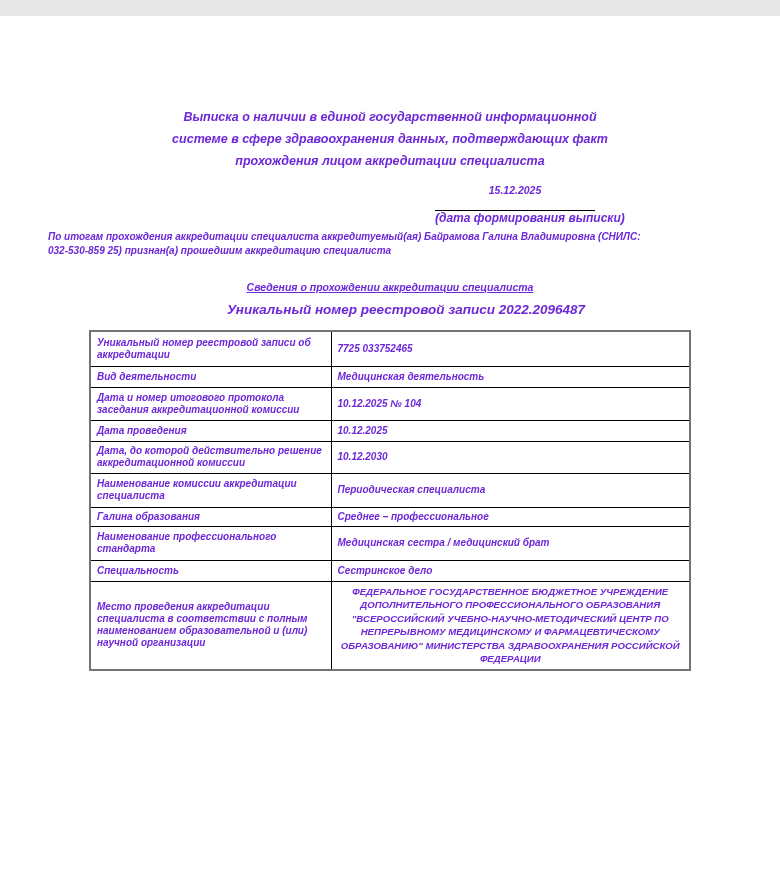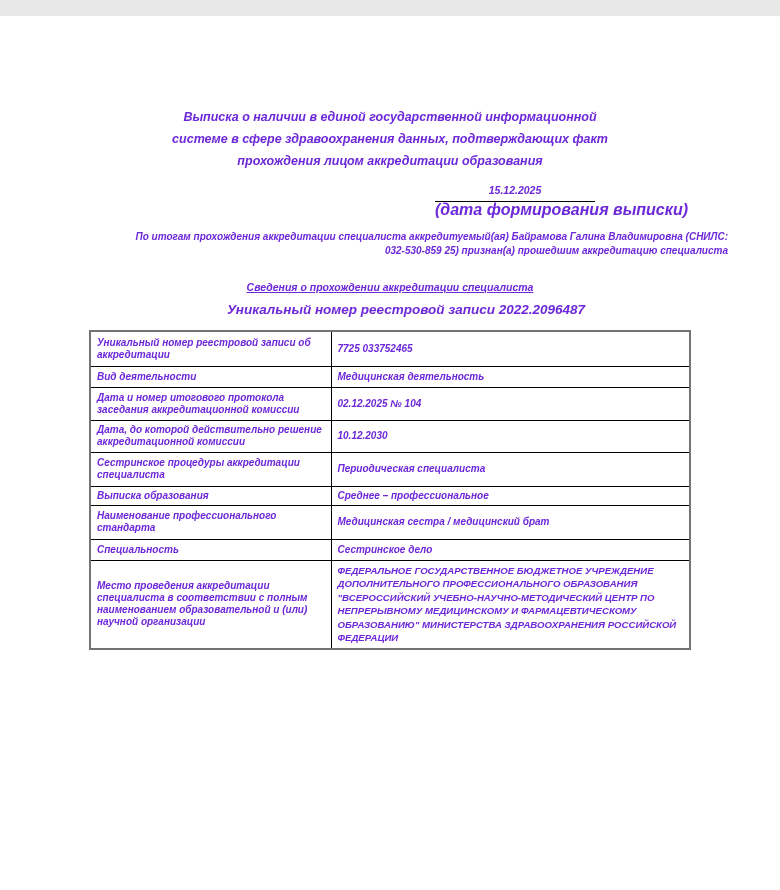--- a/index.html
+++ b/index.html
@@ -19,32 +19,32 @@
     text-align:center;
     font-size:12.5px;line-height:22px;
   }
   .doc-title div{white-space:nowrap;}
   .date-block{
     position:absolute;top:168px;left:435px;width:160px;
     text-align:center;
   }
   .date-value{
     font-size:10.5px;line-height:13px;
-    padding-bottom:4px;
+    padding-bottom:13px;
     border-bottom:1.5px solid #000;
     font-style:italic;
   }
   .date-caption{
-    font-size:16px;line-height:13px;
+    font-size:12px;line-height:13px;
     padding-top:1px;
     white-space:nowrap;
   }
   .intro{
-    position:absolute;top:214px;left:28px;width:700px;
-    text-align:right;
+    position:absolute;top:214px;left:48px;width:700px;
+    text-align:left;
     font-size:10px;line-height:14px;
   }
   .intro div{white-space:nowrap;}
   .section-heading{
     position:absolute;top:265px;left:90px;width:600px;
     text-align:center;
     font-size:10.5px;line-height:13px;
     text-decoration:underline;
     font-style:italic;
   }
@@ -62,34 +62,34 @@
   }
   table.acc-table td{
     border:1.5px solid #000;
     vertical-align:middle;
     padding:2px 6px;
     font-size:10px;line-height:12px;
     font-weight:bold;font-style:italic;
     overflow:hidden;
   }
   tr.row-big td.cell-value{
-    font-size:9.6px;line-height:13.5px;
+    font-size:9.6px;line-height:13.5px;text-align:center;
   }
   col.c-label{width:241px;}
   col.c-value{width:359px;}
 </style>
 </head>
 <body>
 
 <div class="page">
 
   <div class="doc-title">
     <div>Выписка о наличии в единой государственной информационной</div>
     <div>системе в сфере здравоохранения данных, подтверждающих факт</div>
-    <div>прохождения лицом аккредитации образования</div>
+    <div>прохождения лицом аккредитации специалиста</div>
   </div>
 
   <div class="date-block">
     <div class="date-value">15.12.2025</div>
     <div class="date-caption">(дата формирования выписки)</div>
   </div>
 
   <div class="intro">
     <div>По итогам прохождения аккредитации специалиста аккредитуемый(ая) Байрамова Галина Владимировна (СНИЛС:</div>
     <div>032-530-859 25) признан(а) прошедшим аккредитацию специалиста</div>
@@ -108,32 +108,36 @@
       <tr style="height:35px;">
         <td class="cell-label">Уникальный номер реестровой записи об аккредитации</td>
         <td class="cell-value">7725 033752465</td>
       </tr>
       <tr style="height:21px;padding-left:46px;">
         <td class="cell-label">Вид деятельности</td>
         <td class="cell-value">Медицинская деятельность</td>
       </tr>
       <tr style="height:33px;">
         <td class="cell-label">Дата и номер итогового протокола заседания аккредитационной комиссии</td>
-        <td class="cell-value">02.12.2025 № 104</td>
+        <td class="cell-value">10.12.2025 № 104</td>
+      </tr>
+      <tr style="height:21px;">
+        <td class="cell-label">Дата проведения</td>
+        <td class="cell-value">10.12.2025</td>
       </tr>
       <tr style="height:32px;">
         <td class="cell-label">Дата, до которой действительно решение аккредитационной комиссии</td>
         <td class="cell-value">10.12.2030</td>
       </tr>
       <tr style="height:34px;">
-        <td class="cell-label">Сестринское процедуры аккредитации специалиста</td>
+        <td class="cell-label">Наименование комиссии аккредитации специалиста</td>
         <td class="cell-value">Периодическая специалиста</td>
       </tr>
       <tr style="height:19px;">
-        <td class="cell-label">Выписка образования</td>
+        <td class="cell-label">Галина образования</td>
         <td class="cell-value">Среднее – профессиональное</td>
       </tr>
       <tr style="height:34px;">
         <td class="cell-label">Наименование профессионального стандарта</td>
         <td class="cell-value">Медицинская сестра / медицинский брат</td>
       </tr>
       <tr style="height:21px;">
         <td class="cell-label">Специальность</td>
         <td class="cell-value">Сестринское дело</td>
       </tr>

